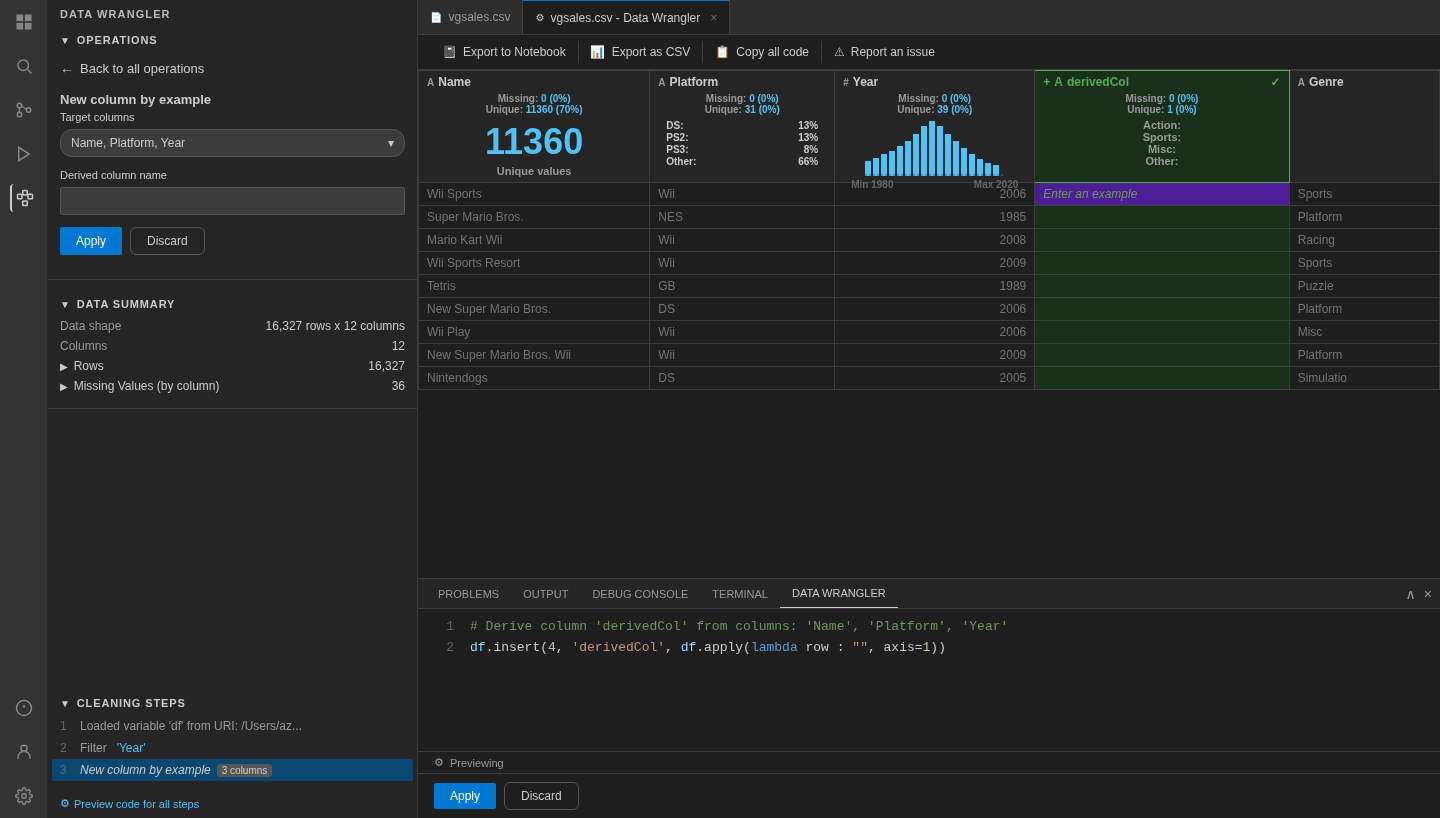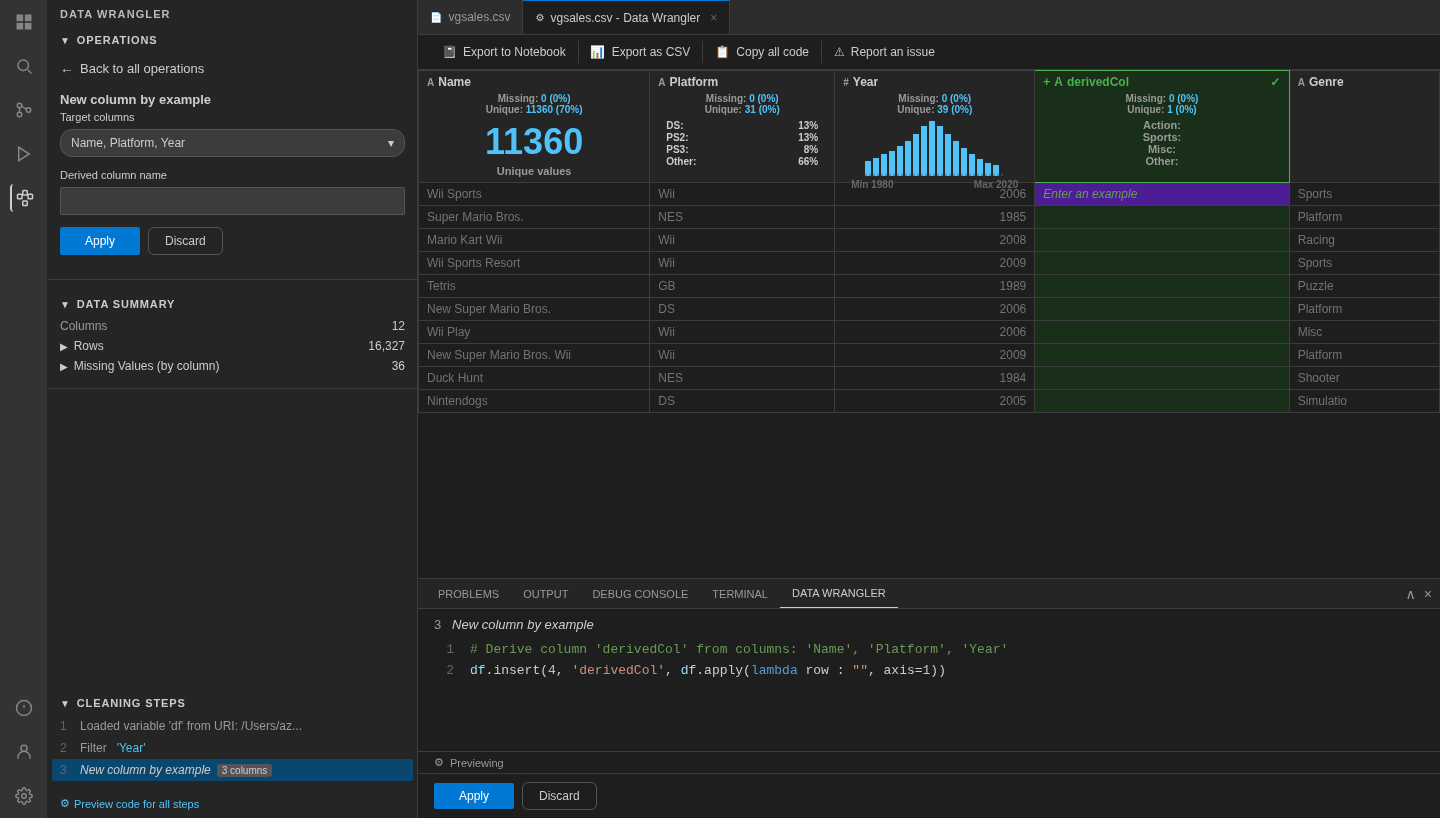--- a/index.html
+++ b/index.html
@@ -25,21 +25,21 @@
     .operation-desc { font-size: 11px; color: #999999; line-height: 1.5; margin-bottom: 12px; }
 
     .label { font-size: 11px; color: #cccccc; margin-bottom: 6px; }
 
     .select-box { width: 100%; background: #3c3c3c; border: 1px solid #555555; color: #cccccc; padding: 6px 10px; font-size: 12px; border-radius: 12px; display: flex; justify-content: space-between; align-items: center; cursor: pointer; margin-bottom: 12px; }
 
     .derived-label { font-size: 11px; color: #cccccc; margin-bottom: 6px; }
     .derived-input { width: 100%; background: #3c3c3c; border: 1px solid #555555; color: #cccccc; padding: 6px 10px; font-size: 12px; border-radius: 2px; margin-bottom: 12px; }
 
     .btn-row { display: flex; gap: 8px; }
-    .btn-apply { background: #0078d4; color: white; border: none; padding: 6px 25px; font-size: 12px; border-radius: 2px; cursor: pointer; }
+    .btn-apply { background: #0078d4; color: white; border: none; padding: 6px 16px; font-size: 12px; border-radius: 2px; cursor: pointer; }
     .btn-discard { background: transparent; color: #cccccc; border: 1px solid #555555; padding: 6px 16px; font-size: 12px; border-radius: 6px; cursor: pointer; }
 
     .divider { border: none; border-top: 1px solid #3c3c3c; margin: 12px 0; }
 
     .data-summary-section { padding: 0 12px; }
     .summary-row { display: flex; justify-content: space-between; padding: 3px 0; font-size: 12px; color: #cccccc; }
     .summary-label { color: #999999; }
     .expandable-row { display: flex; align-items: center; gap: 6px; padding: 3px 0; cursor: pointer; }
     .expand-icon { color: #cccccc; font-size: 10px; }
 
@@ -210,20 +210,24 @@
       <button class="btn-discard">Discard</button>
     </div>
   </div>
 
   <hr class="divider">
 
   <div class="data-summary-section">
     <div class="section-toggle">
       <span class="chevron">▼</span>
       <span>DATA SUMMARY</span>
+    </div>
+    <div class="summary-row">
+      <span class="summary-label">Data shape</span>
+      <span>16,327 rows x 12 columns</span>
     </div>
     <div class="summary-row">
       <span class="summary-label">Columns</span>
       <span>12</span>
     </div>
     <div class="expandable-row">
       <span class="expand-icon">▶</span>
       <span>Rows</span>
       <span style="margin-left:auto">16,327</span>
     </div>
@@ -473,27 +477,20 @@
             <td>Misc</td>
           </tr>
           <tr>
             <td>New Super Mario Bros. Wii</td>
             <td>Wii</td>
             <td style="text-align:right">2009</td>
             <td style="background:#1a2f1a"></td>
             <td>Platform</td>
           </tr>
           <tr>
-            <td>Duck Hunt</td>
-            <td>NES</td>
-            <td style="text-align:right">1984</td>
-            <td style="background:#1a2f1a"></td>
-            <td>Shooter</td>
-          </tr>
-          <tr>
             <td>Nintendogs</td>
             <td>DS</td>
             <td style="text-align:right">2005</td>
             <td style="background:#1a2f1a"></td>
             <td>Simulatio</td>
           </tr>
         </tbody>
     </table>
   </div>
 
@@ -503,24 +500,20 @@
       <div class="panel-tab">OUTPUT</div>
       <div class="panel-tab">DEBUG CONSOLE</div>
       <div class="panel-tab">TERMINAL</div>
       <div class="panel-tab active">DATA WRANGLER</div>
       <div class="panel-tab-actions">
         <span class="panel-tab-action">∧</span>
         <span class="panel-tab-action">×</span>
       </div>
     </div>
     <div class="panel-content">
-      <div class="panel-section-title">
-        <span>3</span>
-        &nbsp;&nbsp;<em>New column by example</em>
-      </div>
       <div class="code-block">
         <div class="code-line">
           <span class="line-num">1</span>
           <span class="code-comment"># Derive column 'derivedCol' from columns: 'Name', 'Platform', 'Year'</span>
         </div>
         <div class="code-line">
           <span class="line-num">2</span>
           <span class="code-text">
             <span class="code-var">df</span><span style="color:#ccc">.insert(</span><span style="color:#b5cea8">4</span><span style="color:#ccc">, </span><span class="code-string">'derivedCol'</span><span style="color:#ccc">, </span><span class="code-var">df</span><span style="color:#ccc">.apply(</span><span class="code-keyword">lambda</span><span style="color:#ccc"> row : </span><span class="code-string">""</span><span style="color:#ccc">, axis=</span><span style="color:#b5cea8">1</span><span style="color:#ccc">))</span>
           </span>

